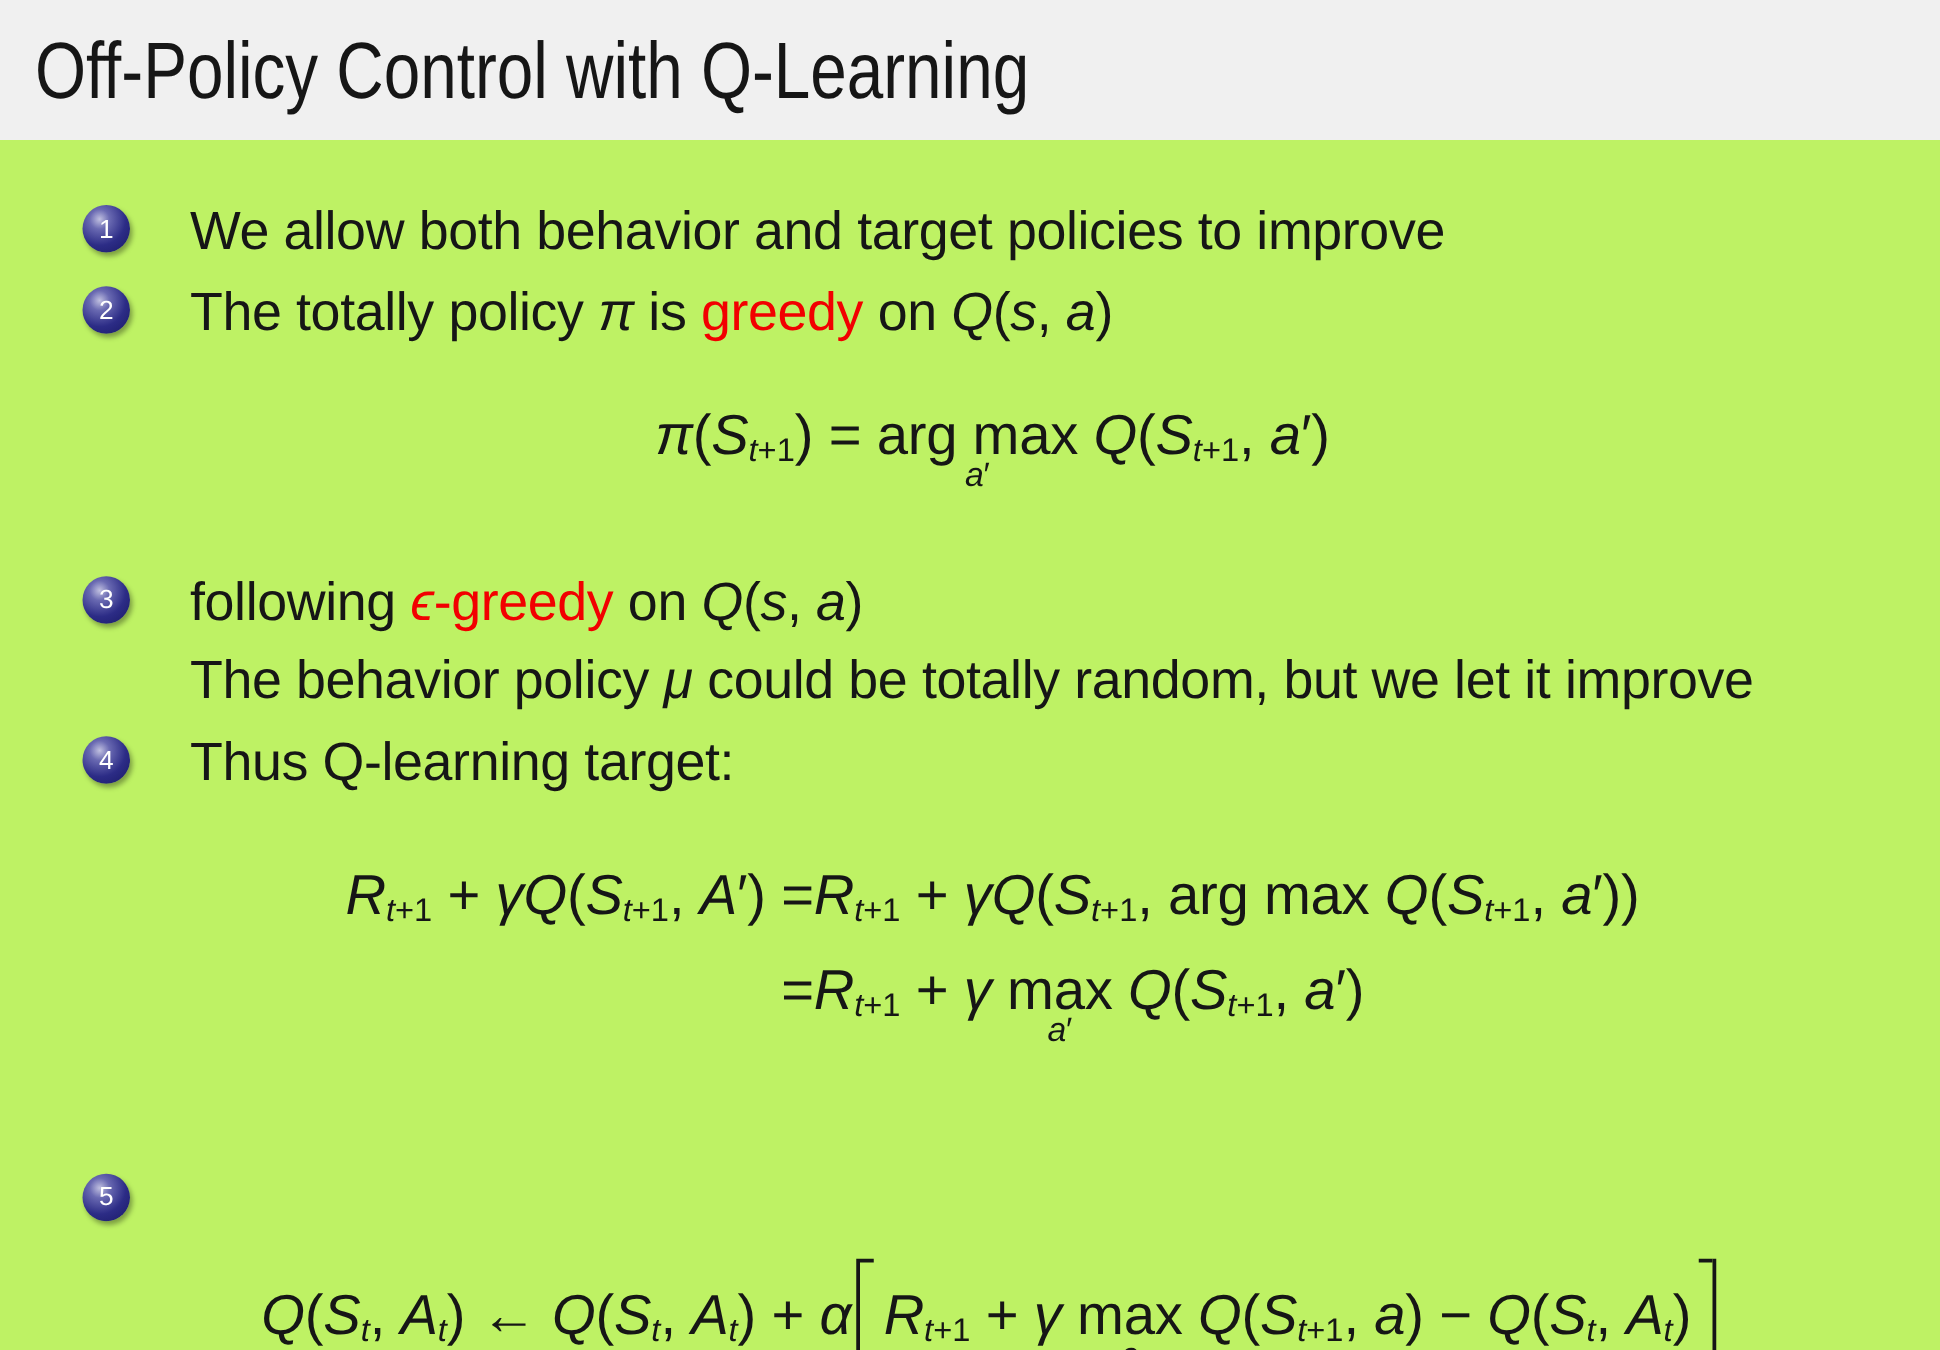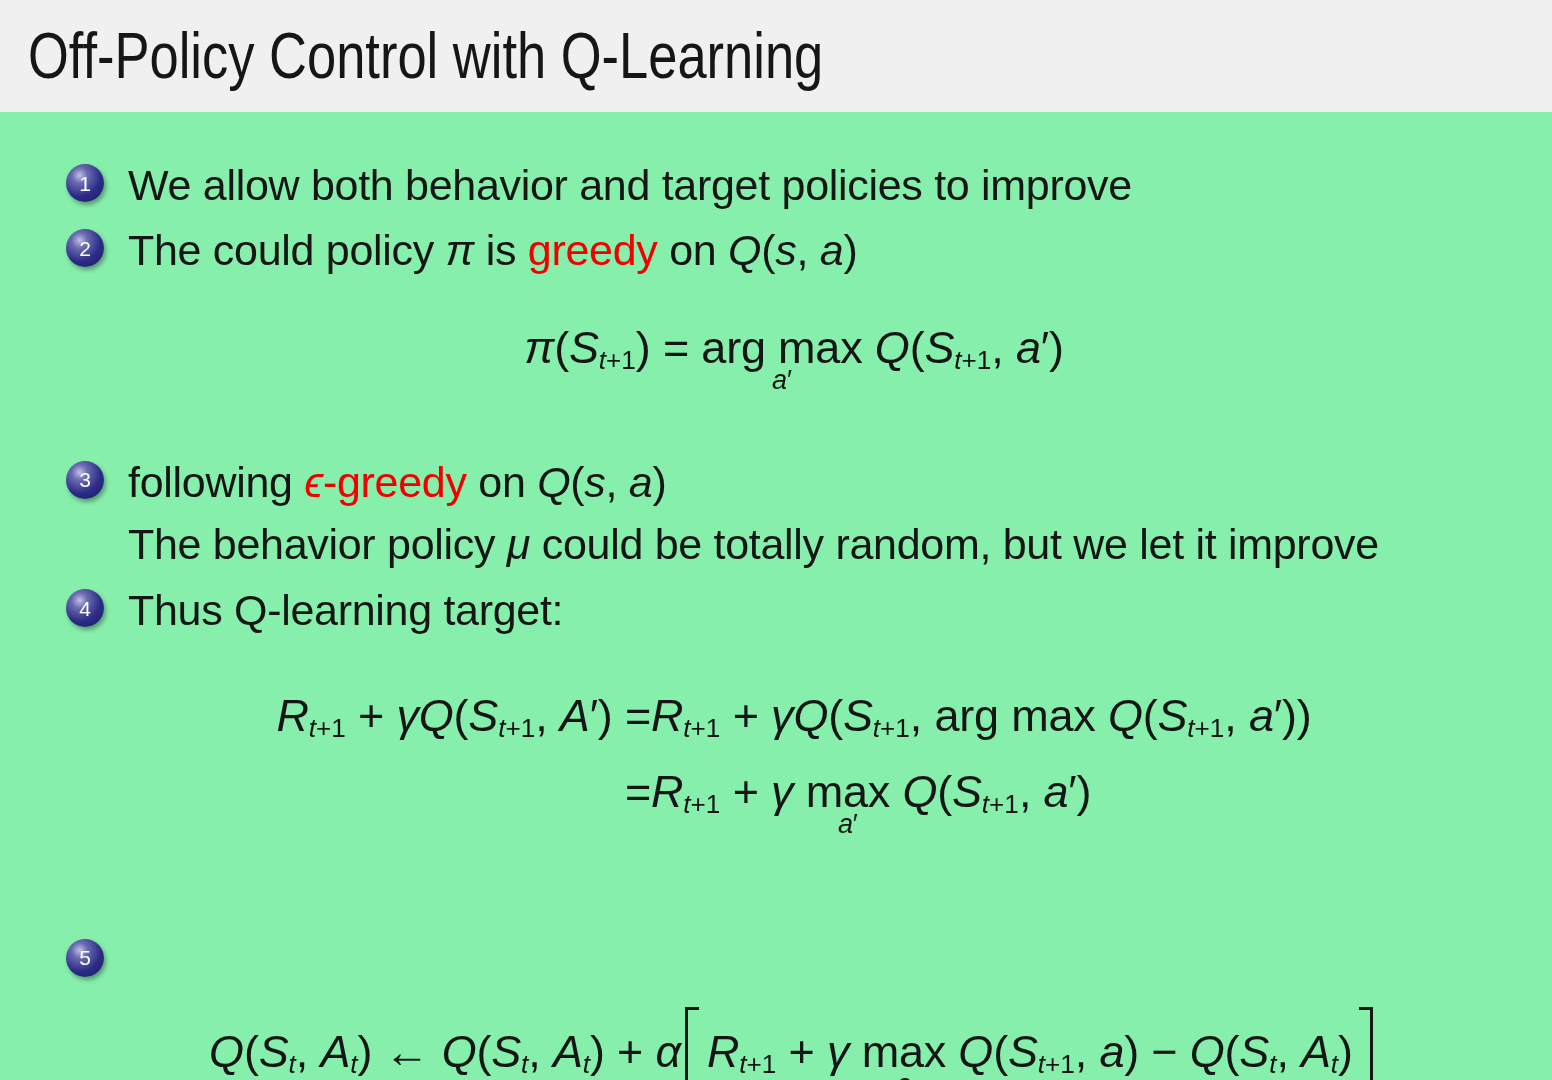--- a/index.html
+++ b/index.html
@@ -1,21 +1,21 @@
 <!DOCTYPE html>
 <html style="--alert: #f20000; --ball: #2c2c86; --title-bg: #f0f0f0; --text: #161616;"><head>
 <meta charset="utf-8">
 <style>
   html, body { margin: 0; padding: 0; background: #ffffff; }
   .slide {
     position: relative;
     width: 1552px;
     height: 1080px;
     overflow: hidden;
-    background: #86efac;
+    background: #bef264;
     color: var(--text, #161616);
     font-family: "Liberation Sans", "DejaVu Sans", sans-serif;
   }
   .titlebar {
     height: 112px;
     background: var(--title-bg, #f0f0f0);
     display: flex;
     align-items: center;
     padding: 0 28px;
     box-sizing: border-box;
@@ -35,21 +35,21 @@
   }
   .bullet {
     display: flex;
     align-items: flex-start;
     gap: 24px;
     font-size: 43px;
     line-height: 1.45;
     letter-spacing: -0.3px;
   }
   .btext { white-space: nowrap; }
-  .bline { white-space: nowrap; }
+  .bline { white-space: nowrap; margin-left: 24px; }
   .ball {
     flex: 0 0 38px;
     width: 38px; height: 38px;
     margin-top: 10px;
     border-radius: 50%;
     background: radial-gradient(circle at 36% 30%, #c0c0e0 0%, #6a6ab2 22%, var(--ball, #2c2c86) 58%, #191964 100%);
     box-shadow: 2px 3px 4px rgba(0,0,0,0.35);
     color: #ffffff;
     display: flex;
     align-items: center;
@@ -135,21 +135,21 @@
       <div class="btext">
         <div class="bline"><span class="tok">We allow both behavior and target policies to improve</span></div>
       </div>
     </div>
 
     <div class="bullet m-b2">
       <span class="ball">
           <span>2</span>
         </span>
       <div class="btext">
-        <div class="bline"><span class="tok">The could policy </span><span class="tok it">π</span><span class="tok"> is </span><span class="tok red"><span class="tok">greedy</span></span><span class="tok"> on </span><span class="tok it">Q</span><span class="tok">(</span><span class="tok it">s</span><span class="tok">, </span><span class="tok it">a</span><span class="tok">)</span></div>
+        <div class="bline"><span class="tok">The totally policy </span><span class="tok it">π</span><span class="tok"> is </span><span class="tok red"><span class="tok">greedy</span></span><span class="tok"> on </span><span class="tok it">Q</span><span class="tok">(</span><span class="tok it">s</span><span class="tok">, </span><span class="tok it">a</span><span class="tok">)</span></div>
       </div>
     </div>
 
     <div class="formula centered m-f1"><span class="tok it">π</span><span class="tok">(</span><span class="tok it">S</span><span class="sub"><span class="tok it">t</span><span class="tok">+1</span></span><span class="tok">) = </span><span class="lim"><span class="lim-base"><span class="tok">arg max</span></span><span class="lim-under"><span class="tok it">a</span><span class="tok">′</span></span></span><span class="tok"> </span><span class="tok it">Q</span><span class="tok">(</span><span class="tok it">S</span><span class="sub"><span class="tok it">t</span><span class="tok">+1</span></span><span class="tok">, </span><span class="tok it">a</span><span class="tok">′)</span></div>
 
     <div class="bullet">
       <span class="ball">
           <span>3</span>
         </span>
       <div class="btext">

